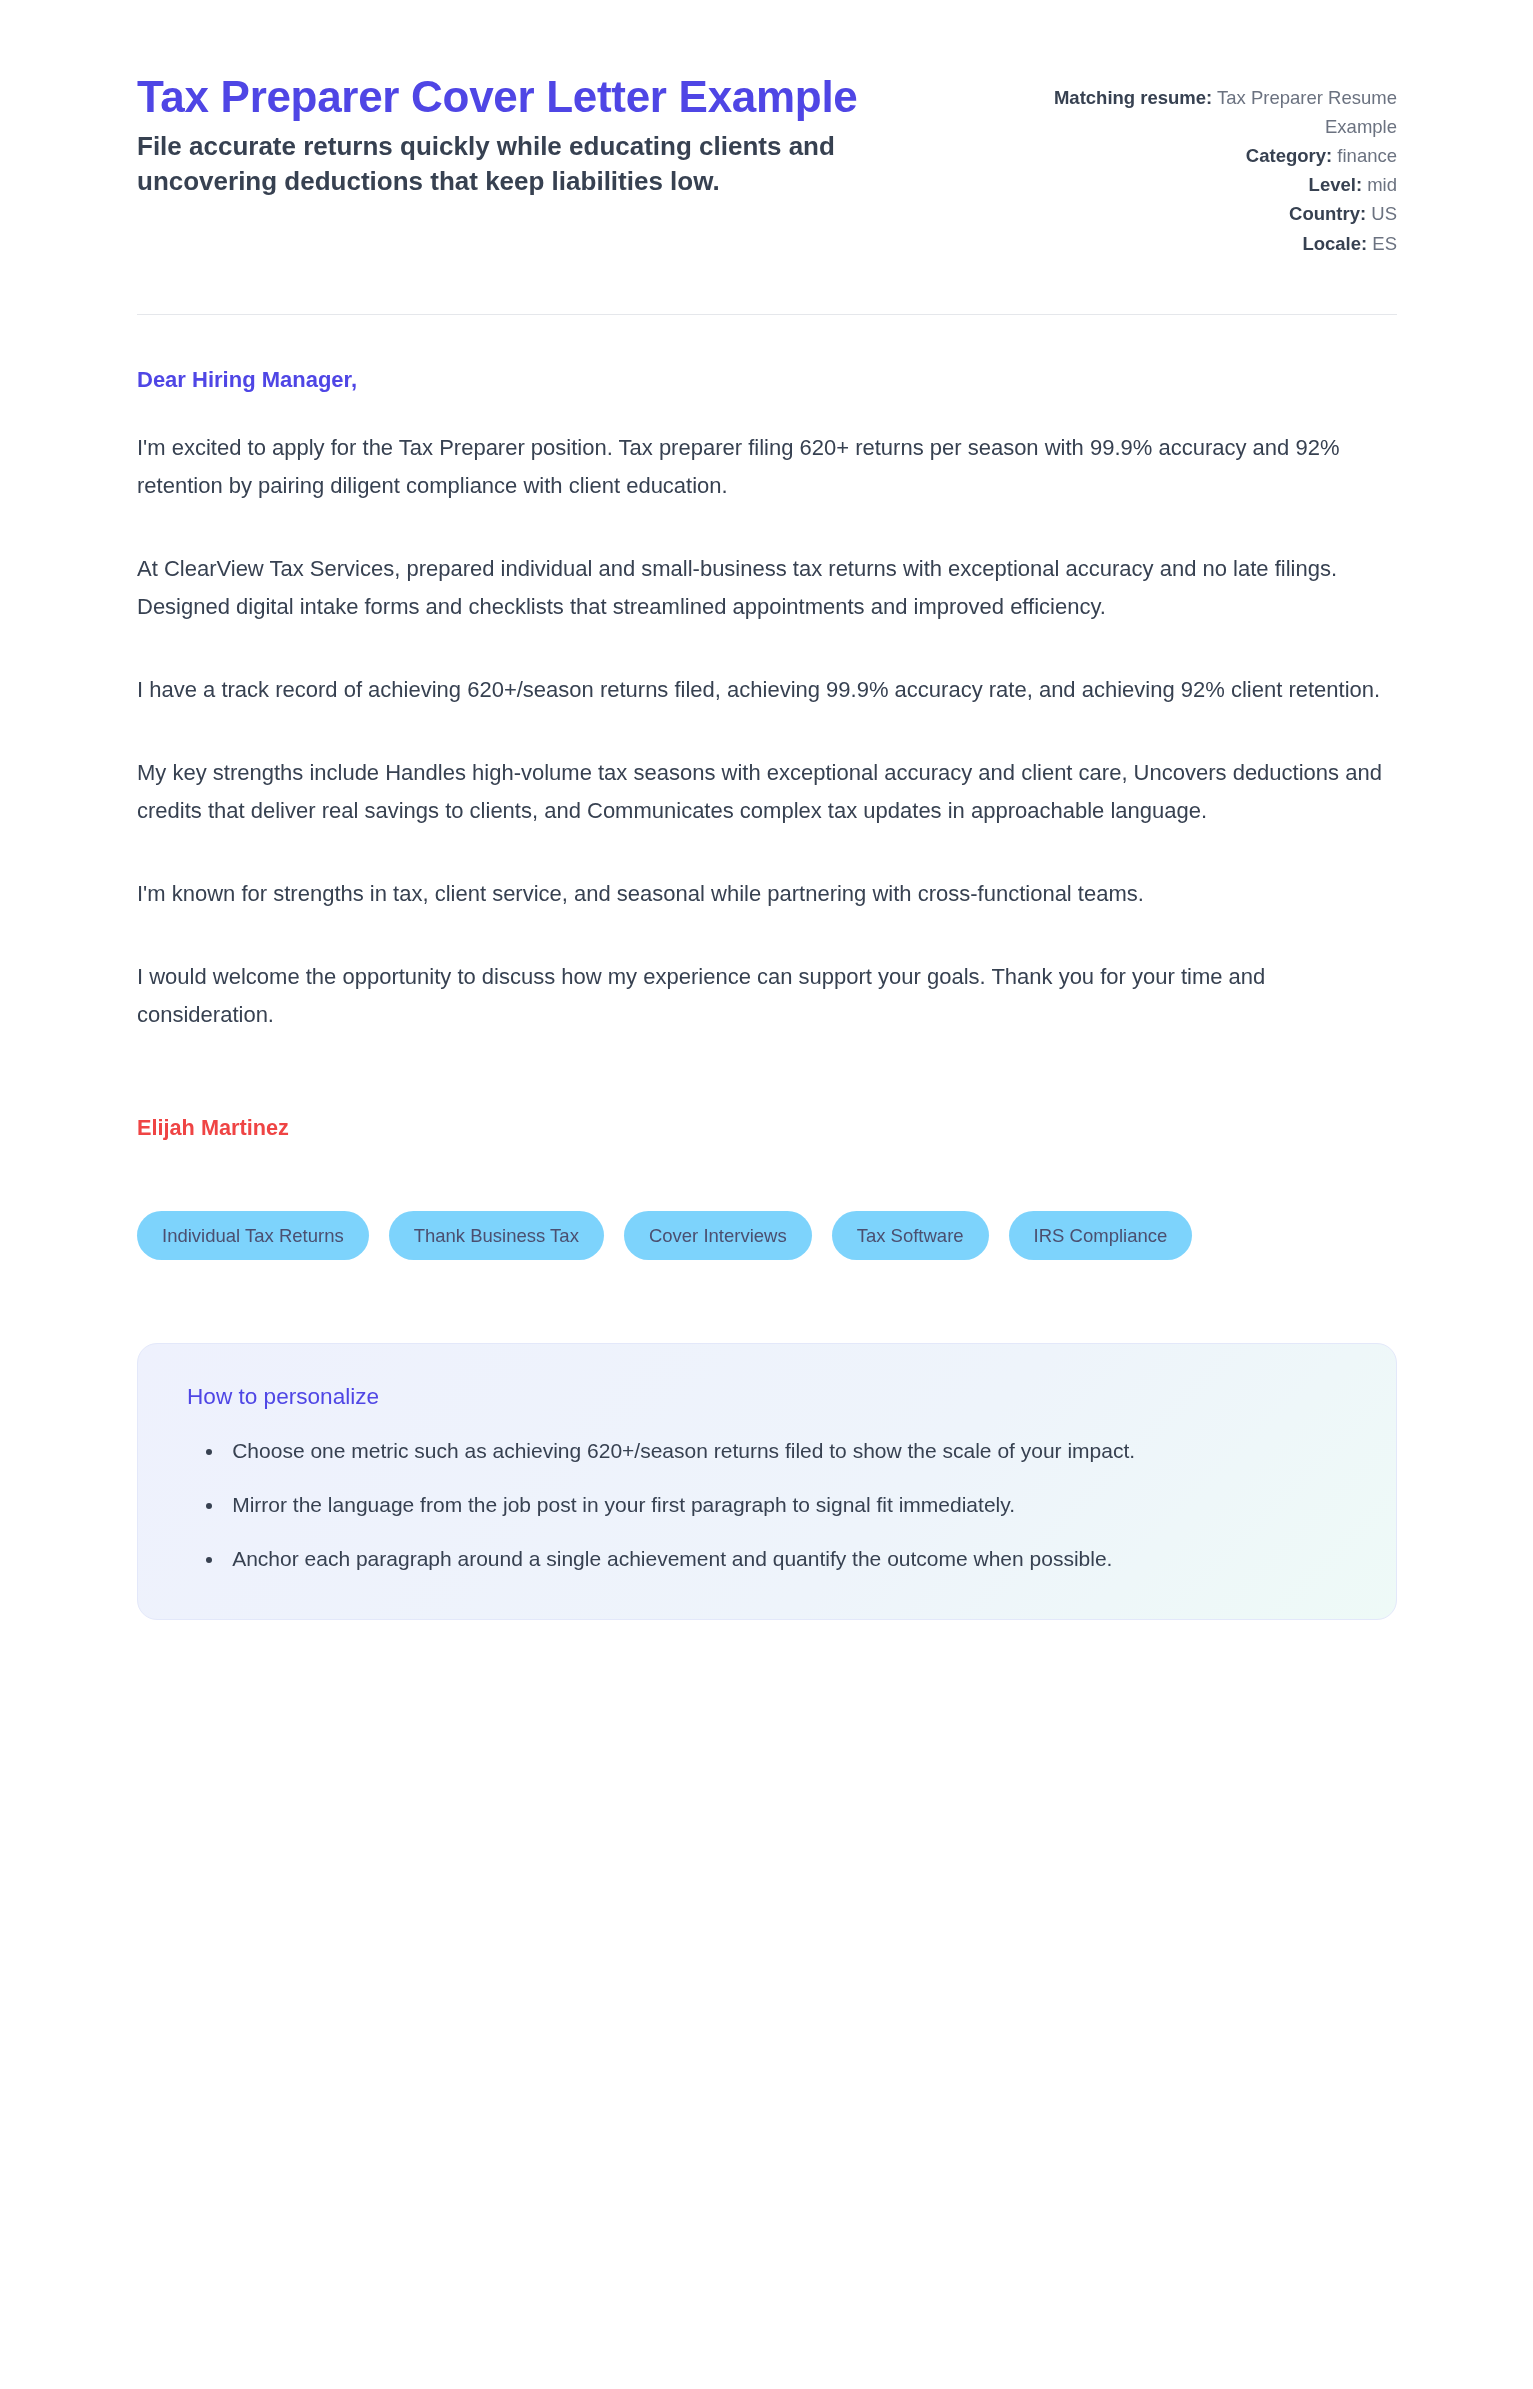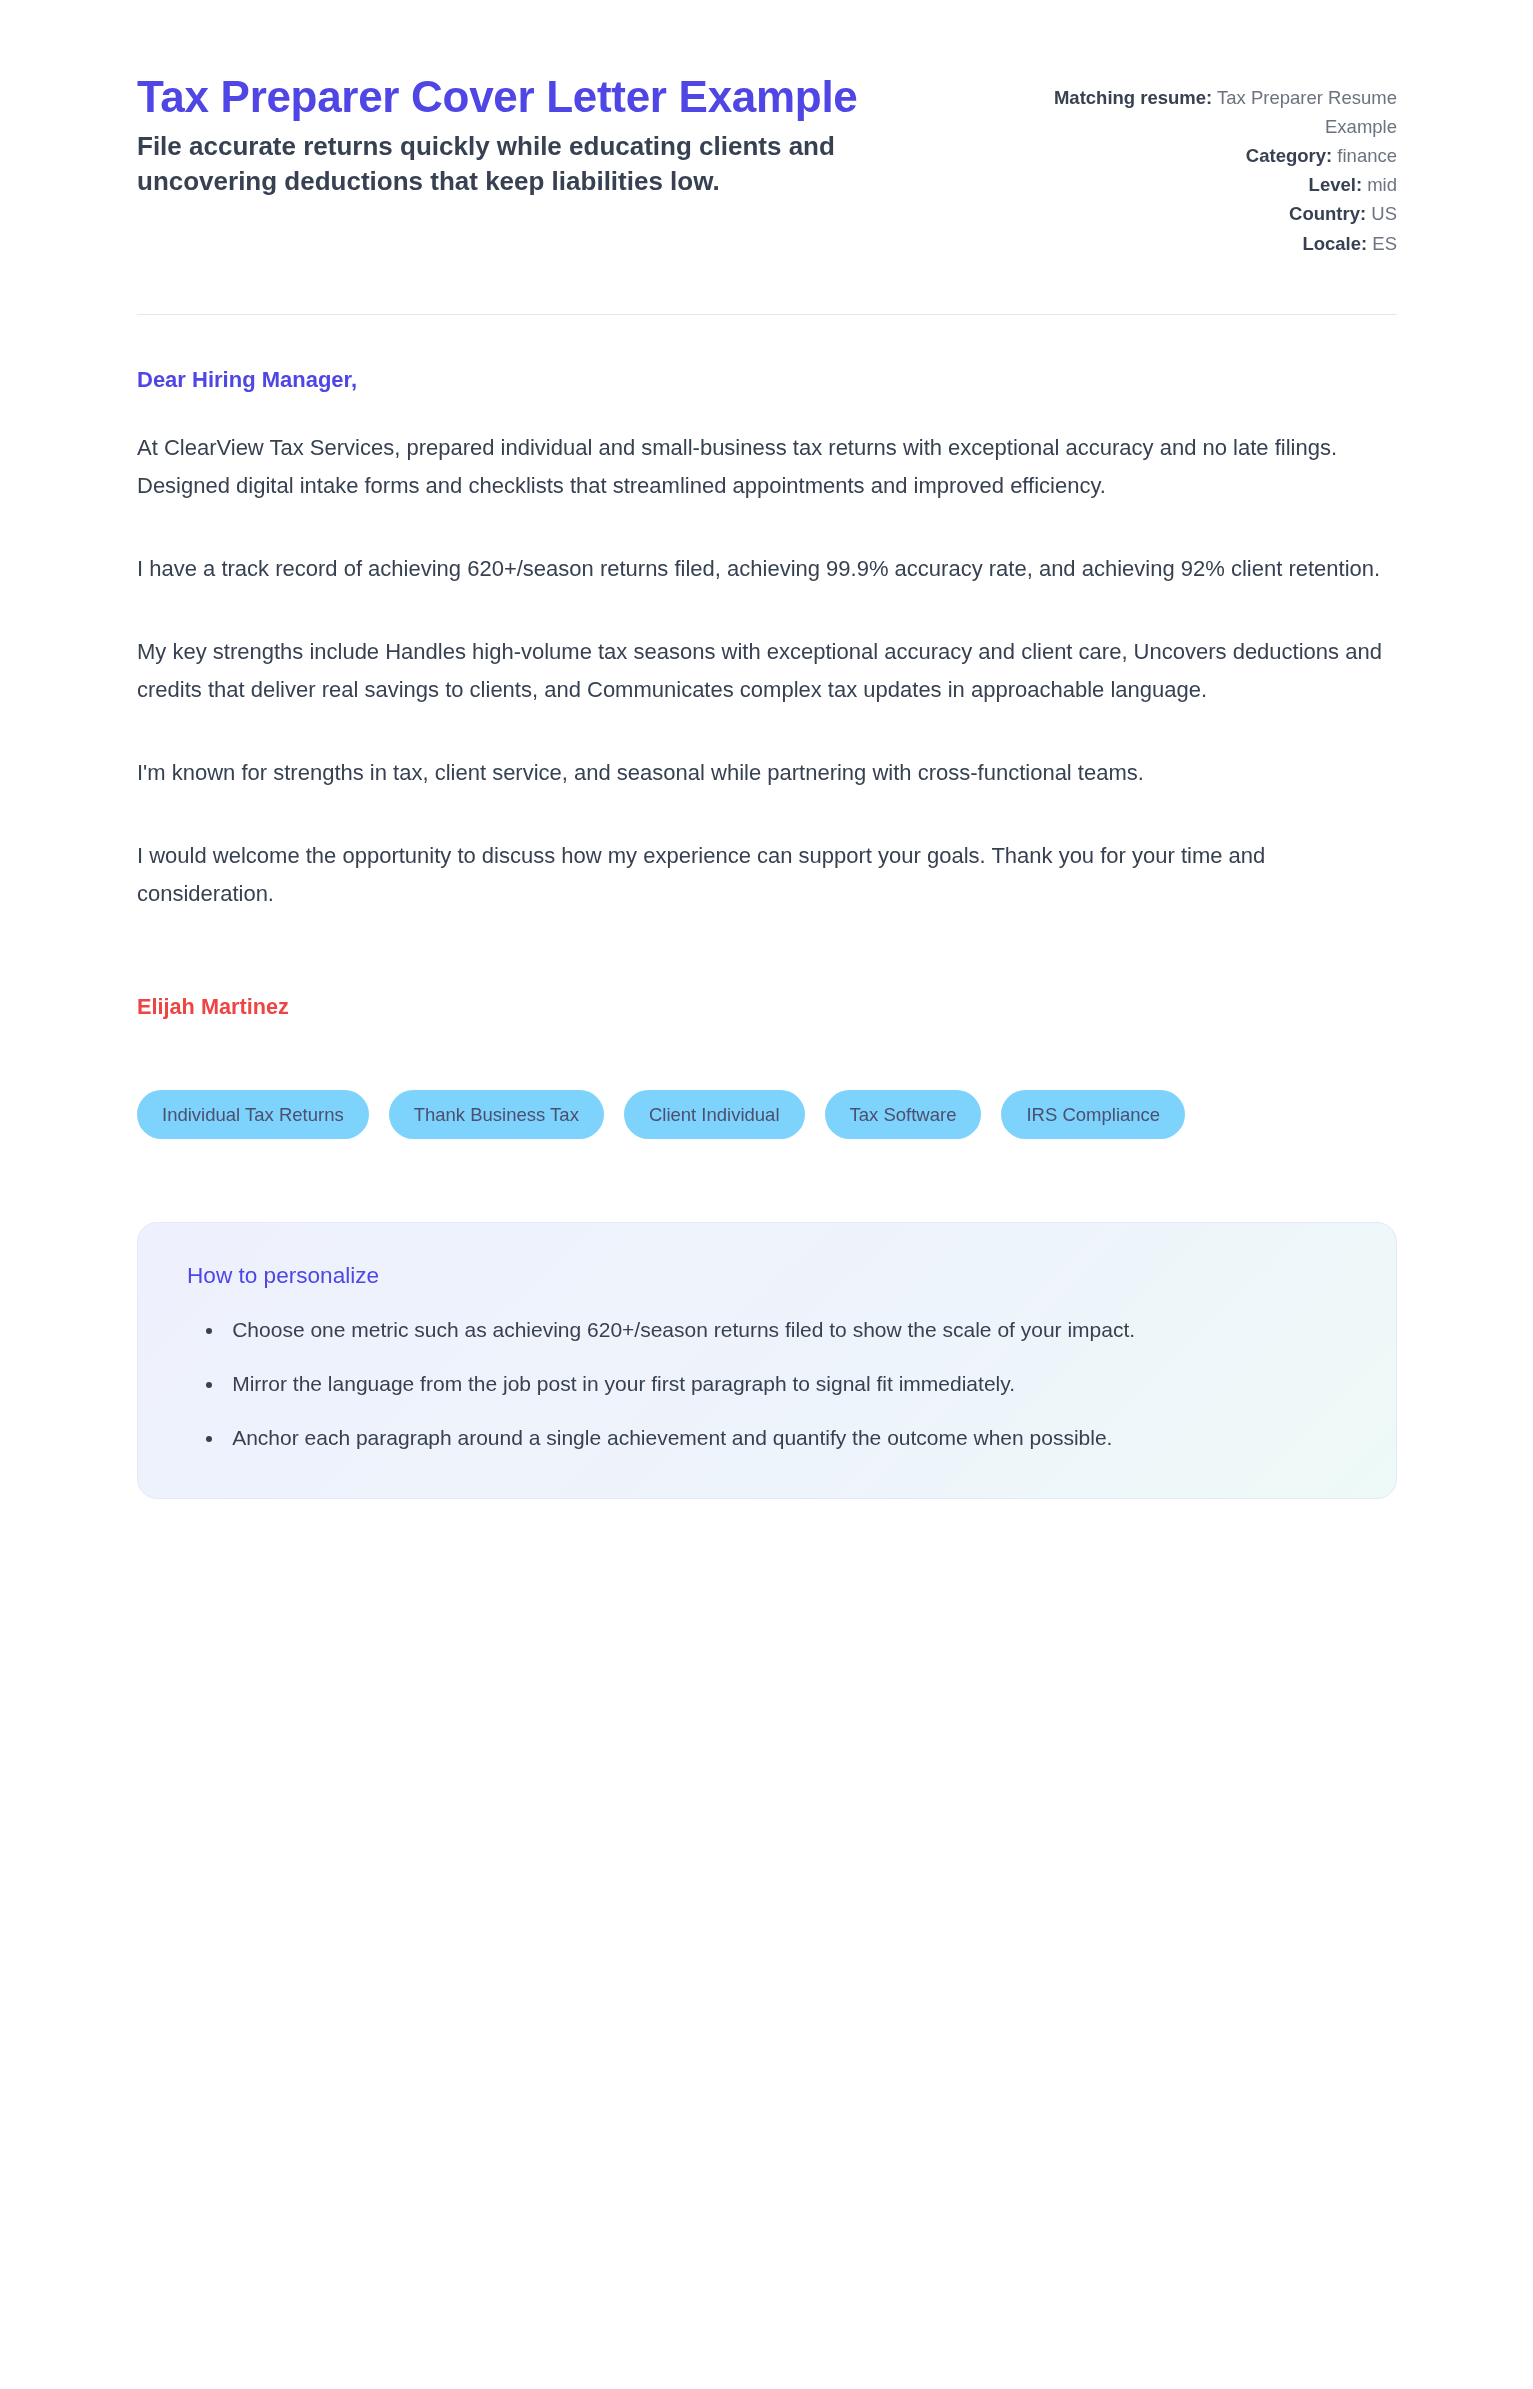--- a/index.html
+++ b/index.html
@@ -167,35 +167,36 @@
         <span>ES</span>
       </div>
     </div>
   </div>
 
   <div class="divider"></div>
 
   <div class="letter">
     <p class="salutation">Dear Hiring Manager,</p>
 
+    <p class="body-par">I'm excited to apply for the Tax Preparer position. Tax preparer filing 620+ returns per season with 99.9% accuracy and 92% retention by pairing diligent compliance with client education.</p>
     <p class="body-par">At ClearView Tax Services, prepared individual and small-business tax returns with exceptional accuracy and no late filings. Designed digital intake forms and checklists that streamlined appointments and improved efficiency.</p>
     <p class="body-par">I have a track record of achieving 620+/season returns filed, achieving 99.9% accuracy rate, and achieving 92% client retention.</p>
     <p class="body-par">My key strengths include Handles high-volume tax seasons with exceptional accuracy and client care, Uncovers deductions and credits that deliver real savings to clients, and Communicates complex tax updates in approachable language.</p>
     <p class="body-par">I'm known for strengths in tax, client service, and seasonal while partnering with cross-functional teams.</p>
     <p class="body-par">I would welcome the opportunity to discuss how my experience can support your goals. Thank you for your time and consideration.</p>
 
     <div class="signature">
       <p class="sig-name">Elijah Martinez</p>
     </div>
   </div>
 
   <div class="chips">
     <span class="chip">Individual Tax Returns</span>
     <span class="chip">Thank Business Tax</span>
-    <span class="chip">Client Individual</span>
+    <span class="chip">Cover Interviews</span>
     <span class="chip">Tax Software</span>
     <span class="chip">IRS Compliance</span>
   </div>
 
   <div class="tips">
     <p class="tips-title">How to personalize</p>
     <ul>
       <li>Choose one metric such as achieving 620+/season returns filed to show the scale of your impact.</li>
       <li>Mirror the language from the job post in your first paragraph to signal fit immediately.</li>
       <li>Anchor each paragraph around a single achievement and quantify the outcome when possible.</li>

